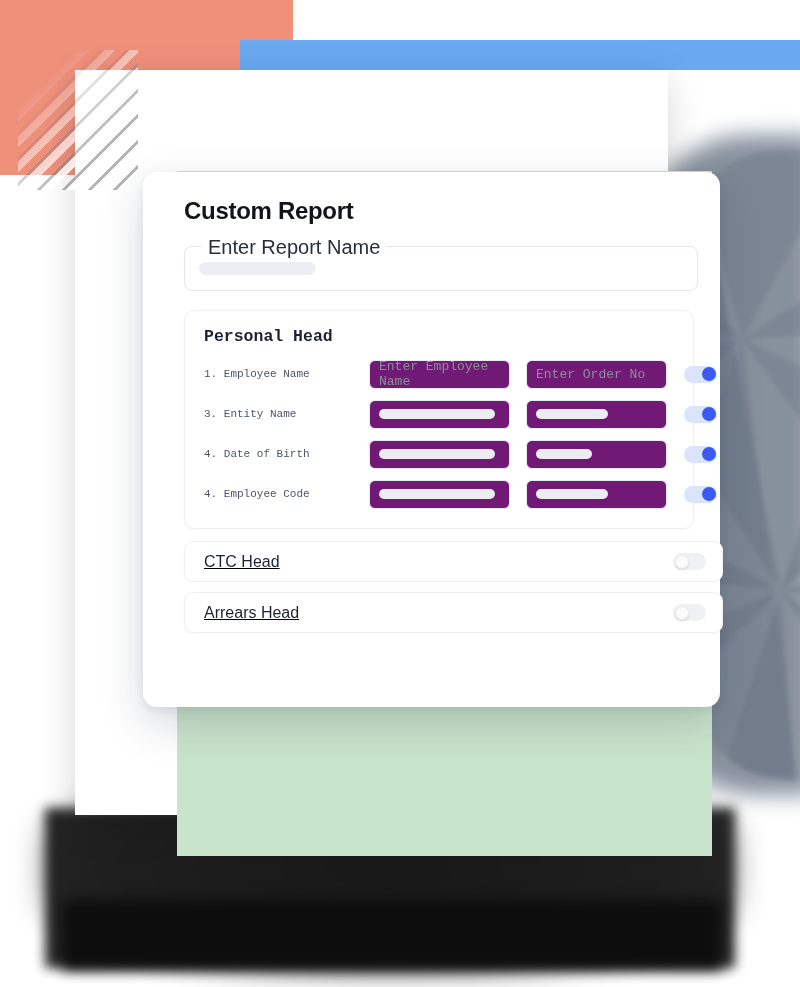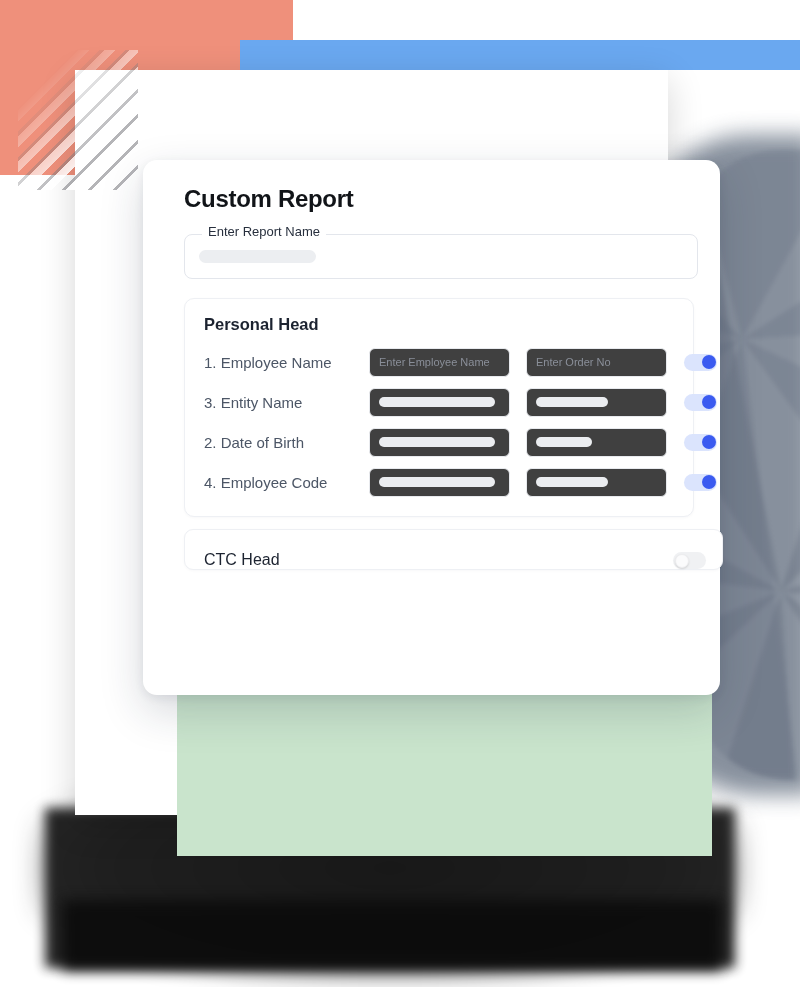--- a/index.html
+++ b/index.html
@@ -146,21 +146,21 @@
     top: 101px;
     width: 535px;
     height: 685px;
     background: #c9e4cc;
   }
 
   
   .modal {
     position: absolute;
     left: 143px;
-    top: 160px;
+    top: 172px;
     width: 577px;
     height: 535px;
     background: #ffffff;
     border-radius: 14px;
     box-shadow: 0 16px 44px rgba(30,40,60,0.18), 0 3px 10px rgba(30,40,60,0.08);
     padding: 22px 22px 0 22px;
   }
 
   .modal-title {
     font-size: 24px;
@@ -179,21 +179,21 @@
     border: 1px solid #e3e6ec;
     border-radius: 8px;
     background: #fff;
   }
   .report-legend {
     position: absolute;
     top: -11px;
     left: 17px;
     background: #ffffff;
     padding: 0 6px;
-    font-size: 13px;
+    font-size: 20px;
     color: #272f3d;
   }
   .report-bar {
     position: absolute;
     left: 14px;
     top: 15px;
     width: 117px;
     height: 13px;
     border-radius: 7px;
     background: #eceef1;
@@ -201,53 +201,54 @@
 
   
   .section-box {
     margin: 19px 0 12px 19px;
     width: 510px;
     border: 1px solid #eef0f4;
     border-radius: 10px;
     background: #fff;
     padding: 16px 0 14px 0;
     box-shadow: 0 1px 3px rgba(20,30,50,0.03);
+    font-family: Liberation Mono, monospace;
   }
 
   .section-title {
     font-size: 16.5px;
     font-weight: 700;
     color: #1c2330;
     margin: 0 0 8px 19px;
   }
 
   .row {
     display: flex;
     align-items: center;
     height: 40px;
     padding: 0 16px 0 19px;
   }
 
   .row-label {
-    font-size: 15px;
+    font-size: 11px;
     color: #4c5666;
     width: 165px;
     flex: 0 0 165px;
     white-space: nowrap;
   }
 
   .cell-input {
     height: 29px;
     border: 1px solid #e8eaee;
     border-radius: 6px;
-    background: #404040;
+    background: #701a75;
     display: flex;
     align-items: center;
     padding: 0 9px;
-    font-size: 11px;
+    font-size: 13px;
     color: #8a8f99;
     overflow: hidden;
   }
   .cell-a { flex: 0 0 141px; width: 141px; margin-right: 16px; }
   .cell-b { flex: 0 0 141px; width: 141px; margin-right: 17px; }
 
   .skel {
     display: block;
     height: 10px;
     border-radius: 6px;
@@ -279,23 +280,24 @@
 
   
   .collapsed {
     margin: 10px 0 0 19px;
     width: 539px;
     height: 41px;
     border: 1px solid #eef0f4;
     border-radius: 9px;
     background: #fff;
     display: flex;
-    align-items: flex-end;
+    align-items: center;
     padding: 0 16px 0 19px;
     box-shadow: 0 1px 3px rgba(20,30,50,0.03);
+    text-decoration: underline;
   }
   .collapsed-label {
     flex: 1;
     font-size: 16px;
     color: #1c2330;
   }
 </style>
 </head>
 <body>
 
@@ -351,21 +353,21 @@
         <div class="cell-input cell-b">
           <span class="skel skel-mid"></span>
         </div>
         <div class="toggle on">
           <span class="knob"></span>
         </div>
       </div>
 
 
       <div class="row">
-        <span class="row-label">2. Date of Birth</span>
+        <span class="row-label">4. Date of Birth</span>
         <div class="cell-input cell-a">
           <span class="skel skel-long"></span>
         </div>
         <div class="cell-input cell-b">
           <span class="skel skel-short"></span>
         </div>
         <div class="toggle on">
           <span class="knob"></span>
         </div>
       </div>
@@ -385,15 +387,21 @@
     </div>
 
     <div class="collapsed">
       <span class="collapsed-label">CTC Head</span>
       <div class="toggle off">
         <span class="knob"></span>
       </div>
     </div>
 
 
+    <div class="collapsed">
+      <span class="collapsed-label">Arrears Head</span>
+      <div class="toggle off">
+        <span class="knob"></span>
+      </div>
+    </div>
 
   </div>
 </div>
 
 </body></html>

